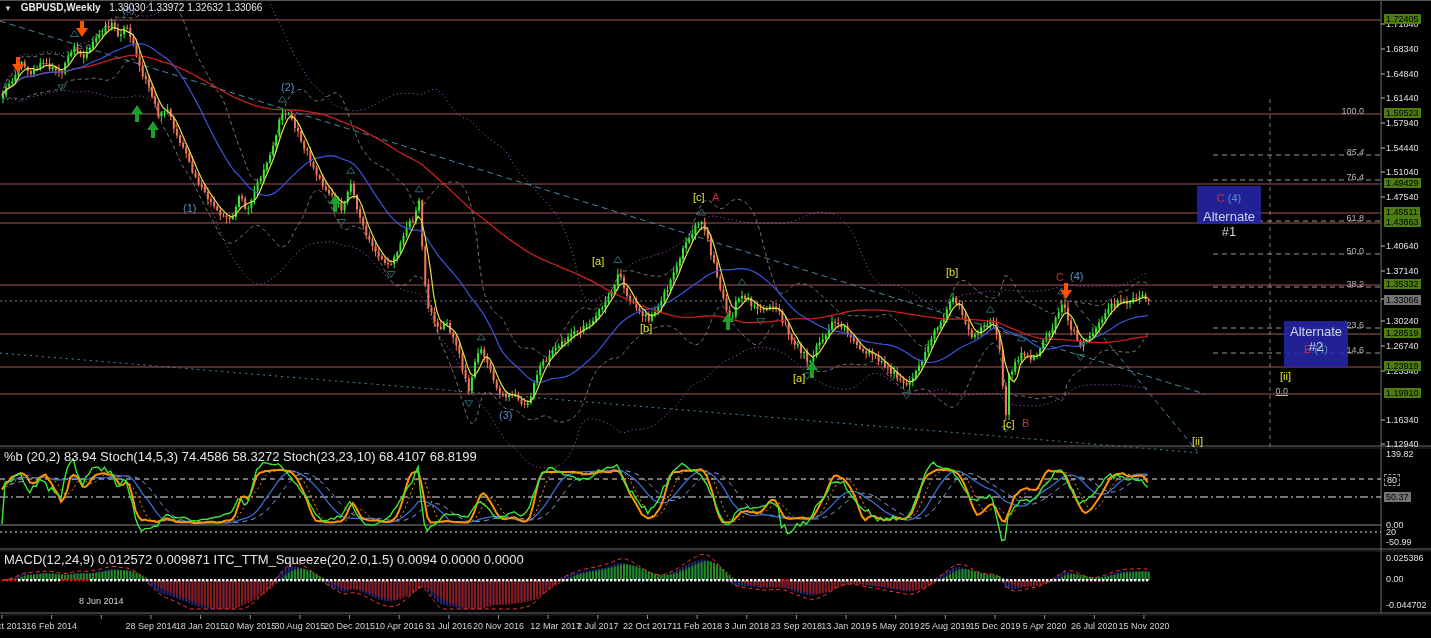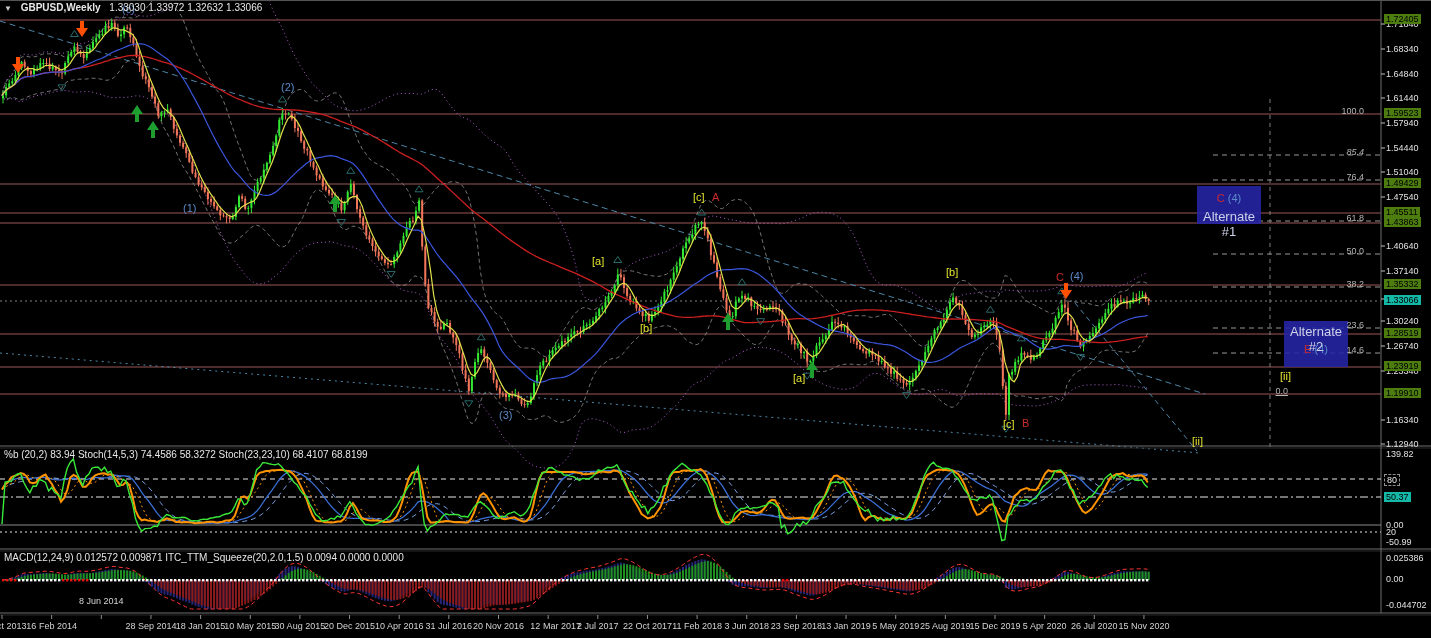--- a/index.html
+++ b/index.html
@@ -4,26 +4,26 @@
 <style>
   html,body{margin:0;padding:0;background:#000;}
   #screen{position:relative;width:1431px;height:638px;background:#000;overflow:hidden;
           font-family:"Liberation Sans",sans-serif;border-top:1px solid #555;}
   #chart-svg{position:absolute;left:0;top:0;width:1431px;height:638px;}
   .titlebar{position:absolute;left:4px;top:1px;height:12px;color:#e8e8e8;font-size:10px;z-index:5;}
   .titlebar span{margin-right:6px;}
   .lbl{position:absolute;font-size:9px;line-height:10px;color:#dcdcdc;white-space:nowrap;z-index:4;}
   .tick-lbl{color:#e0e0e0;}
   .hl-tag{background:#4d7c0f;color:#000;padding:0 2px;}
-  .cur-tag{background:#14b8a6;color:#000;padding:0 2px;}
+  .cur-tag{background:#737373;color:#000;padding:0 2px;}
   .lvl-tag{border:1px dashed #909090;background:#000;color:#e8e8e8;padding:0 2px;}
   .fib-lbl{color:#b4b4b4;font-size:9px;}
   .date-lbl{color:#d4d4d4;font-size:9px;transform:translateX(-50%);}
   .wave{position:absolute;font-size:11px;z-index:4;white-space:nowrap;}
-  .ind-label{position:absolute;left:4px;font-size:10px;color:#e6e6e6;z-index:5;white-space:nowrap;}
+  .ind-label{position:absolute;left:4px;font-size:13px;color:#e6e6e6;z-index:5;white-space:nowrap;}
   .alt-box{position:absolute;background:rgba(38,38,168,0.88);z-index:3;}
   .alt-note{position:absolute;width:100%;text-align:center;color:#cdd2e8;font-size:13px;}
   .alt-wave{position:absolute;width:100%;text-align:center;font-size:11px;}
 </style>
 </head>
 <body>
 
 <div id="screen">
   <svg id="chart-svg" viewBox="0 0 1431 638">
       <rect x="0" y="0" width="1431" height="638" fill="#000000"></rect>

